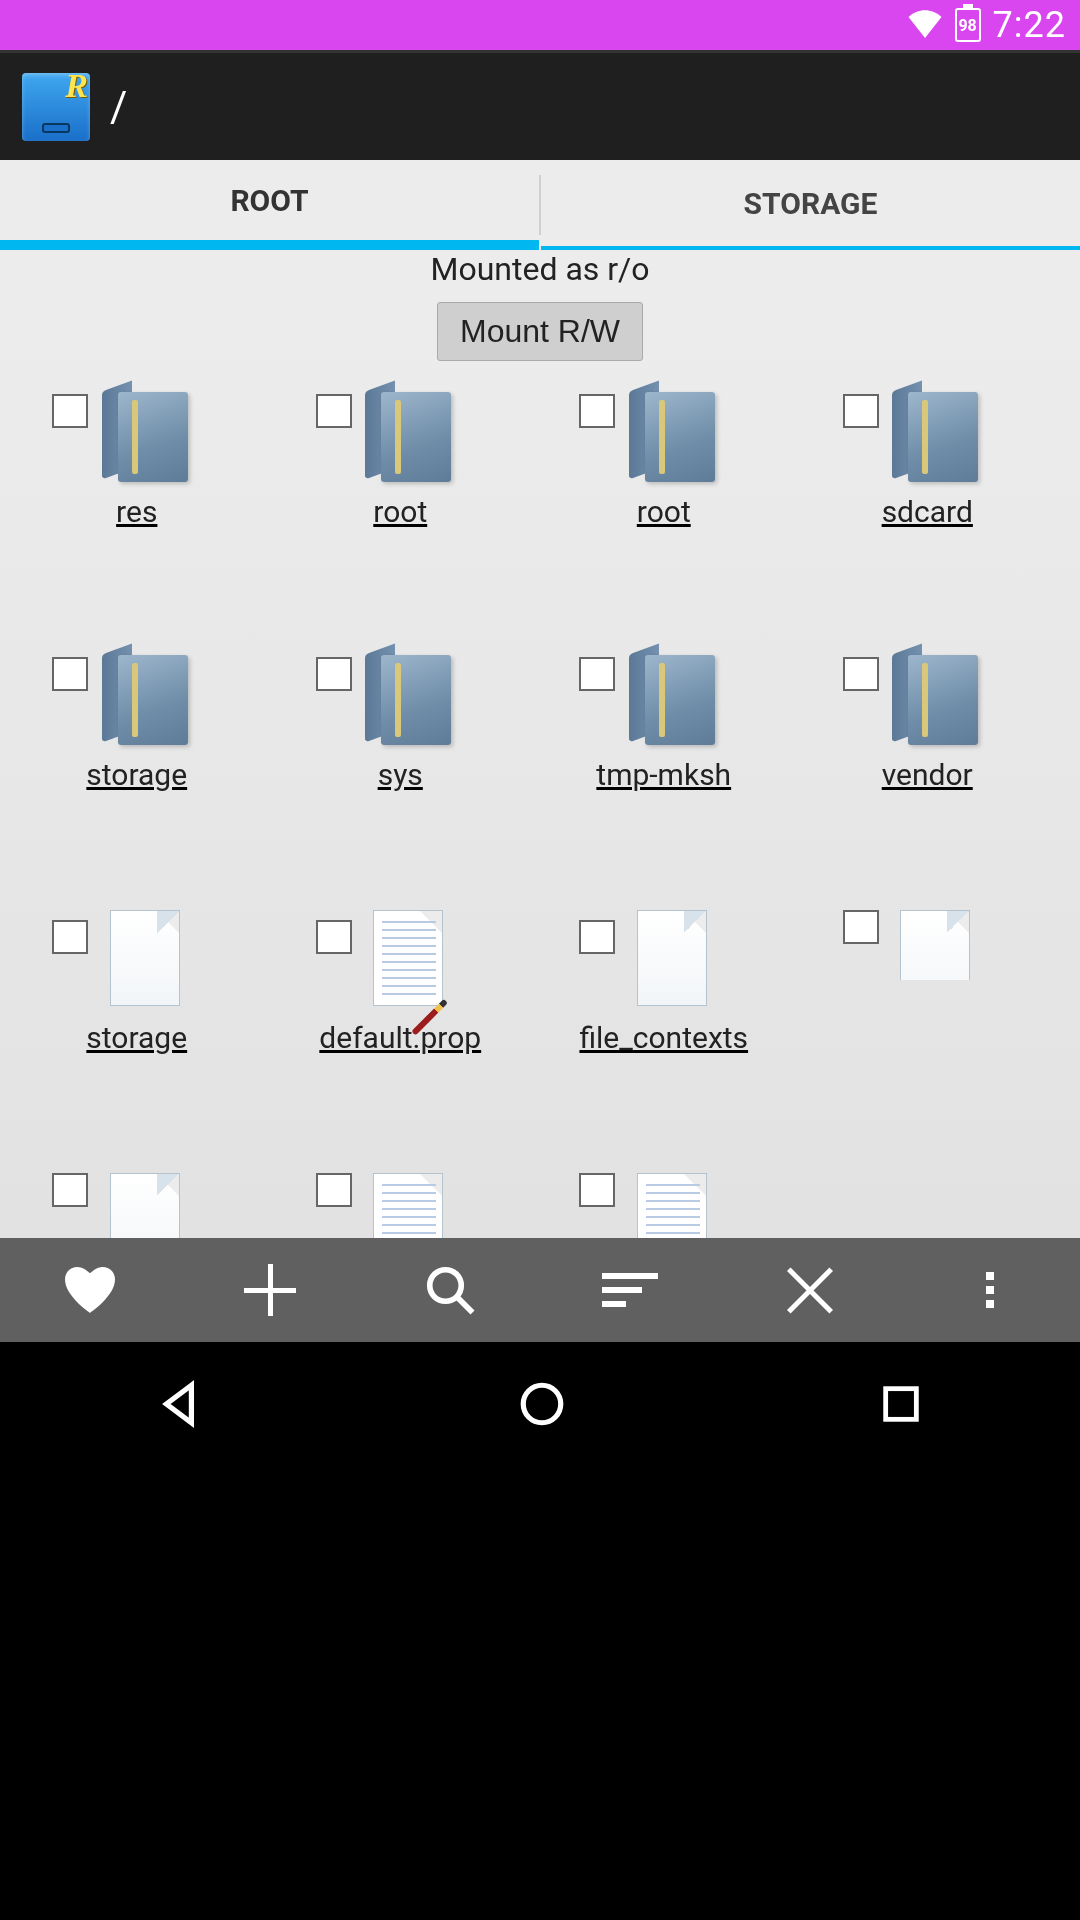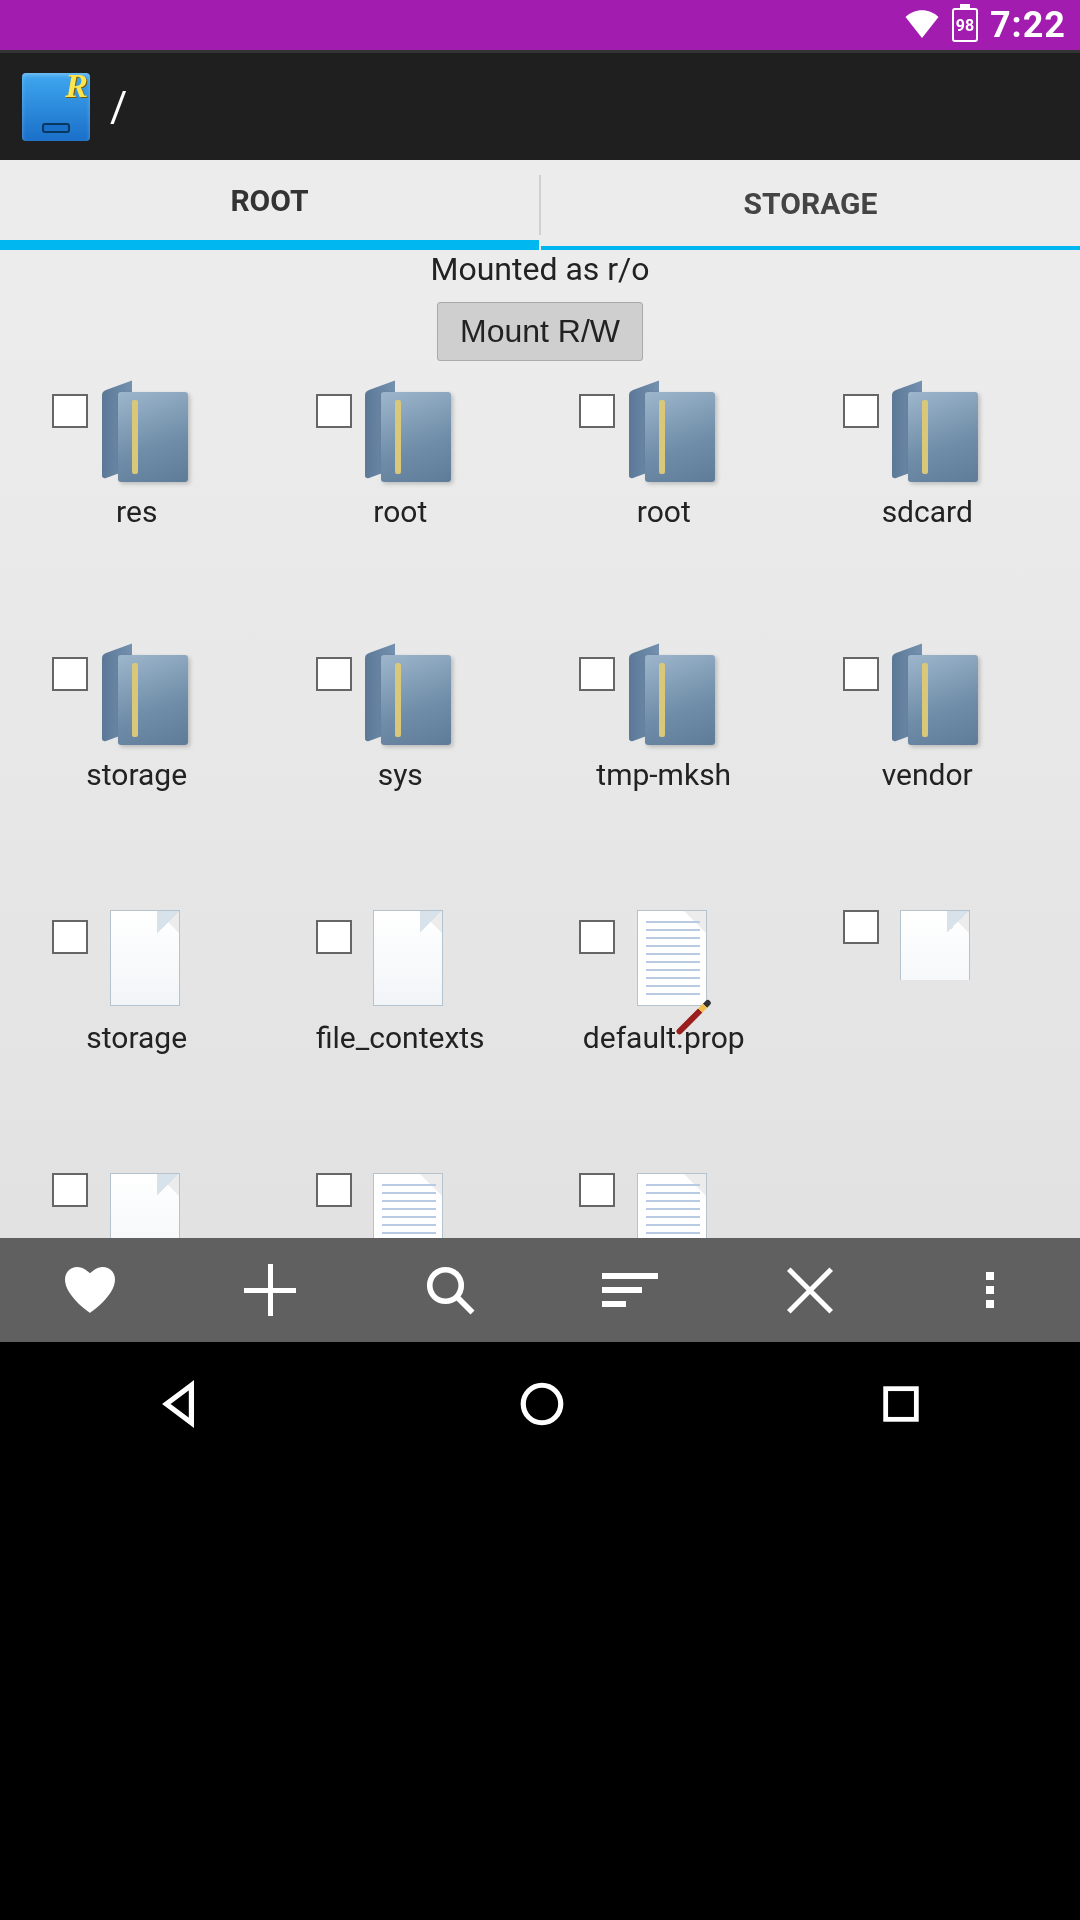--- a/index.html
+++ b/index.html
@@ -1,33 +1,33 @@
 <!DOCTYPE html>
 <html><head>
 <meta charset="utf-8">
 <style>
   * { box-sizing: border-box; margin: 0; padding: 0; }
   html, body { width: 1080px; height: 1920px; font-family: Roboto, Arial, sans-serif; background: #000; overflow: hidden; }
   
   .status-bar {
-    height: 50px; background: #a21caf; color: #fff;
+    height: 50px; background: #d946ef; color: #fff;
     display: flex; justify-content: flex-end; align-items: center;
     padding-right: 14px; gap: 12px;
   }
   .wifi-icon { display: inline-block; }
   .battery-icon {
     width: 26px; height: 34px; border: 2px solid #fff; border-radius: 3px;
     position: relative; display: flex; align-items: center; justify-content: center;
     font-size: 16px; font-weight: bold;
   }
   .battery-icon::before {
     content: ""; position: absolute; top: -6px; left: 50%; transform: translateX(-50%);
     width: 10px; height: 4px; background: #fff;
   }
-  .clock { font-size: 36px; font-weight: 700; letter-spacing: 1px; }
+  .clock { font-size: 36px; font-weight: 400; letter-spacing: 1px; }
   
   .app-bar {
     height: 110px; background: #1f1f1f; display: flex; align-items: center;
     padding-left: 22px; gap: 20px;
     border-top: 3px solid #333;
   }
   .app-icon {
     width: 68px; height: 68px; background: linear-gradient(180deg,#3fa8ef,#1a6fc9);
     border-radius: 4px; position: relative;
     box-shadow: inset 0 2px 4px rgba(255,255,255,.3);
@@ -60,21 +60,21 @@
     padding-left: 0; gap: 14px; flex-direction: column;
   }
   .mount-status { font-size: 32px; color: #222; padding-left: 0; }
   .mount-btn {
     background: #cfcfcf; border: 1px solid #aaa; border-radius: 3px;
     padding: 10px 22px; font-size: 32px; color: #222; text-align: center;
   }
   
   .grid-area {
     height: 914px; background: linear-gradient(180deg,#ececec,#e2e2e2);
-    padding: 50px 34px 0 18px; overflow: hidden;
+    padding: 50px 34px 0 18px; overflow: hidden; text-decoration: underline;
   }
   .grid {
     display: grid; grid-template-columns: repeat(4, 1fr);
     row-gap: 98px; column-gap: 26px;
   }
   .item {
     display: flex; flex-direction: column; align-items: center;
     padding: 8px 0 10px 0; position: relative;
   }
   .item.selected { background: #d1d1d1; }
@@ -271,34 +271,34 @@
       <div class="item">
         <div class="checkbox"></div>
         <div class="icon-wrap">
           <div class="file-blank"></div>
         </div>
         <div class="label">storage</div>
       </div>
       <div class="item">
         <div class="checkbox"></div>
         <div class="icon-wrap">
-          <div class="file-blank"></div>
-        </div>
-        <div class="label">file_contexts</div>
-      </div>
-      <div class="item">
-        <div class="checkbox"></div>
-        <div class="icon-wrap">
           <div class="file-lined">
             <div class="file-lines"></div>
             <div class="pencil"></div>
           </div>
         </div>
         <div class="label">default.prop</div>
       </div>
+      <div class="item">
+        <div class="checkbox"></div>
+        <div class="icon-wrap">
+          <div class="file-blank"></div>
+        </div>
+        <div class="label">file_contexts</div>
+      </div>
       <div class="item partial-row">
         <div class="checkbox"></div>
         <div class="icon-wrap">
           <div class="file-blank"></div>
         </div>
       </div>
       <div class="item partial-row">
         <div class="checkbox"></div>
         <div class="icon-wrap">
           <div class="file-blank"></div>

